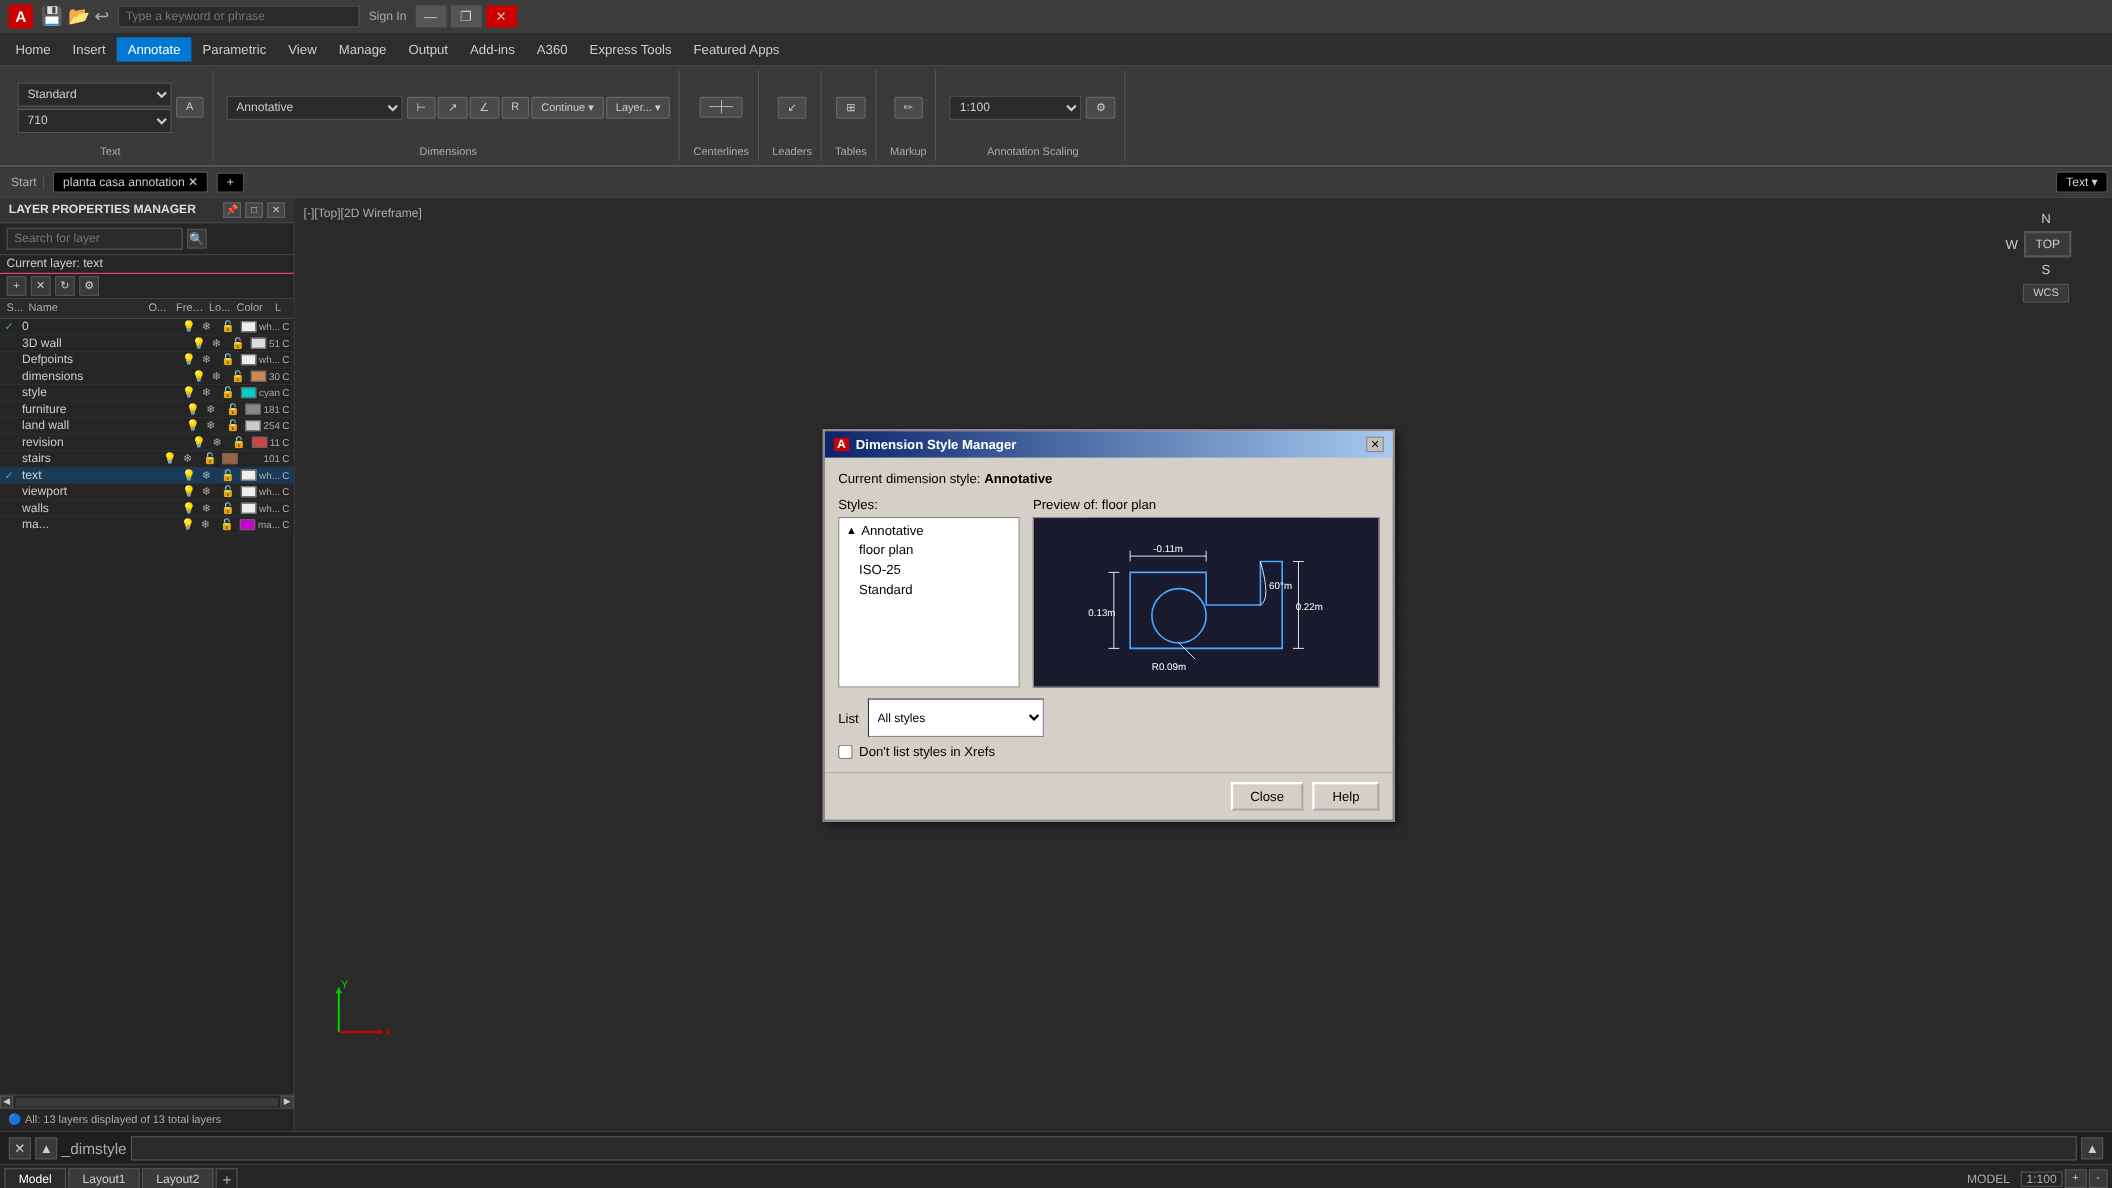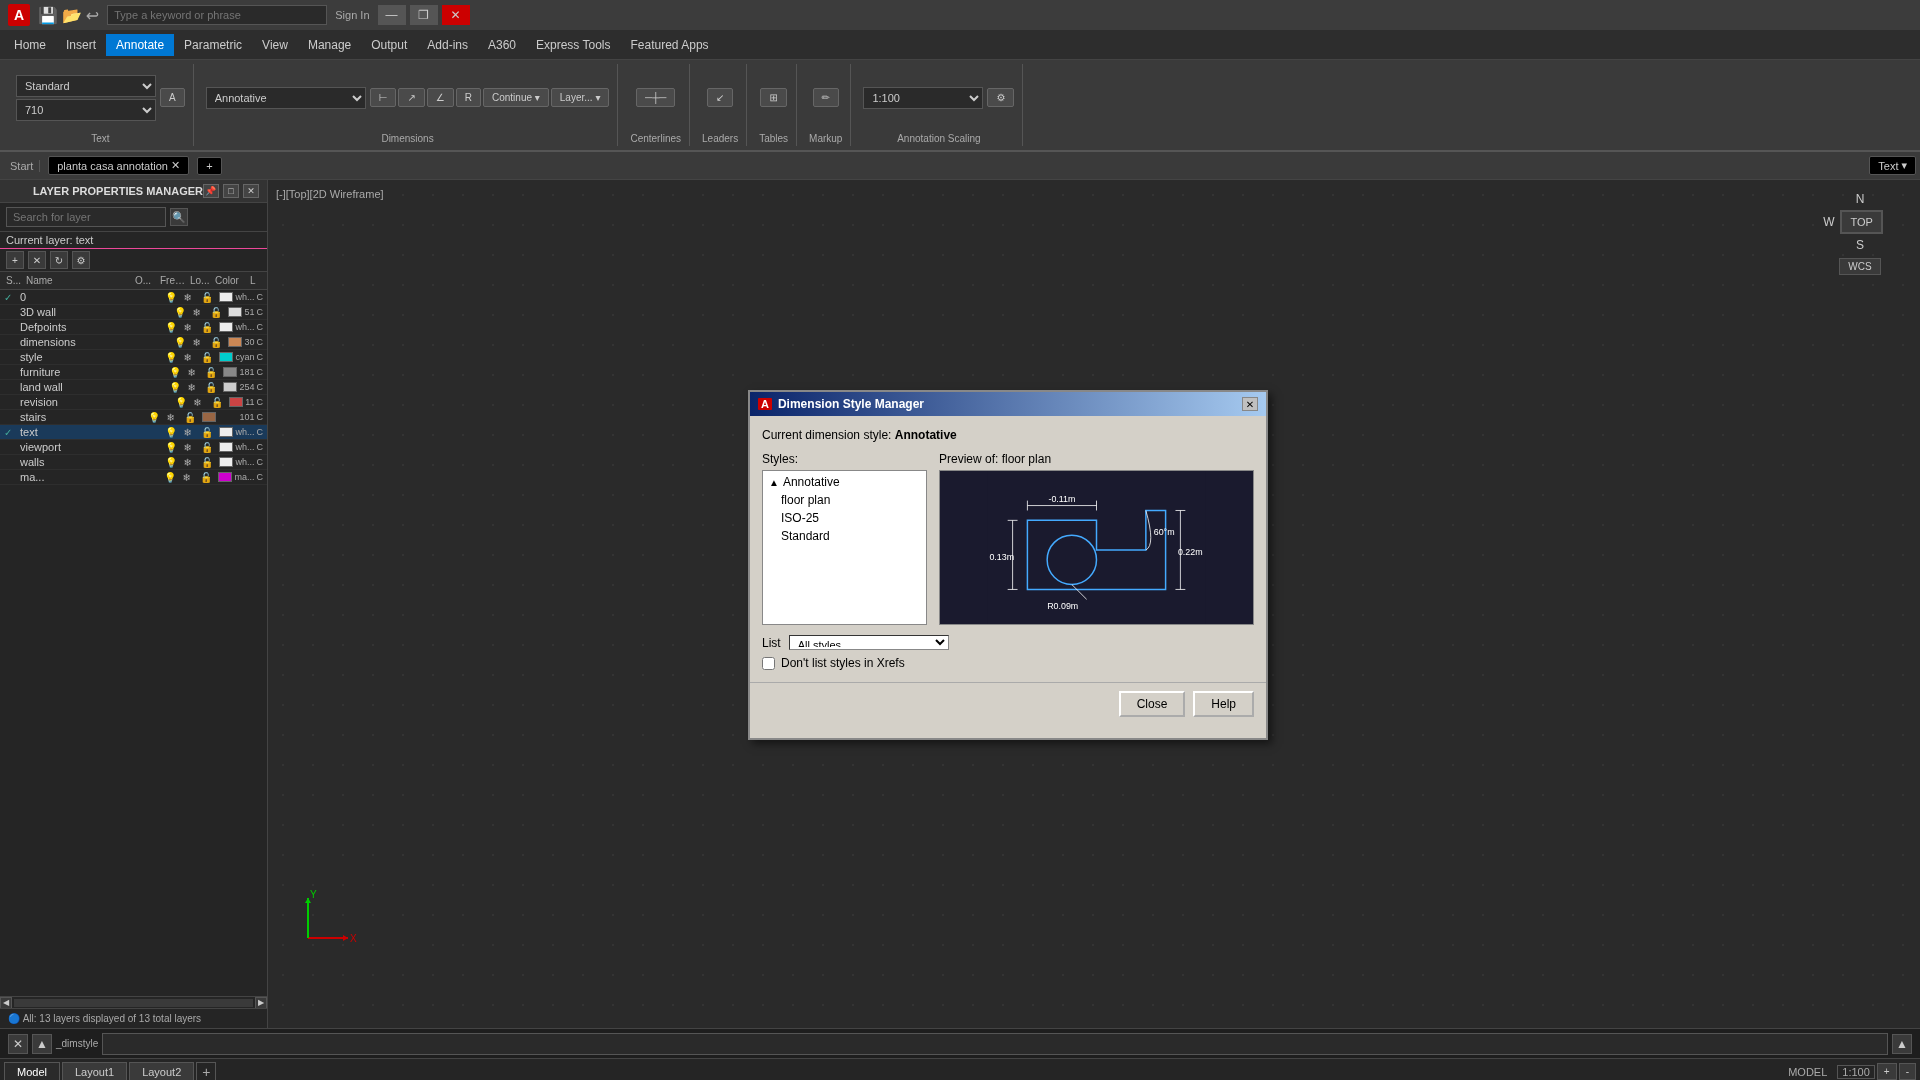--- a/index.html
+++ b/index.html
@@ -31,21 +31,21 @@
     
     #toolbar-row { background: #3a3a3a; height: 28px; display: flex; align-items: center; padding: 0 4px; border-bottom: 1px solid #444; gap: 8px; }
     .toolbar-section-label { font-size: 11px; color: #aaa; padding: 0 6px; border-right: 1px solid #555; }
     .toolbar-btn-small { background: #000000; border: 1px solid #555; color: #ccc; padding: 2px 8px; cursor: pointer; font-size: 11px; border-radius: 2px; display: flex; align-items: center; gap: 3px; }
 
     
     #main-layout { display: flex; height: calc(1080px - 30px - 30px - 118px - 28px - 26px); }
 
     
     #layer-panel { width: 268px; background: #252525; border-right: 1px solid #444; display: flex; flex-direction: column; }
-    #layer-panel-header { background: #333; padding: 4px 8px; font-size: 11px; font-weight: bold; color: #ddd; border-bottom: 1px solid #444; display: flex; justify-content: flex-end; align-items: center; }
+    #layer-panel-header { background: #333; padding: 4px 8px; font-size: 11px; font-weight: bold; color: #ddd; border-bottom: 1px solid #444; display: flex; justify-content: space-between; align-items: center; }
     #layer-panel-toolbar { display: flex; align-items: center; gap: 4px; padding: 4px 6px; border-bottom: 1px solid #444; }
     #layer-search { background: #2a2a2a; border: 1px solid #555; color: #aaa; padding: 2px 6px; width: 160px; font-size: 11px; height: 20px; }
     #layer-current { font-size: 11px; color: #ccc; padding: 2px 6px; border-bottom: 1px solid #ec4899; }
     #layer-table-header { display: flex; background: #2a2a2a; padding: 2px 4px; border-bottom: 1px solid #444; font-size: 10px; color: #aaa; }
     .layer-col { overflow: hidden; text-overflow: ellipsis; white-space: nowrap; padding: 1px 2px; }
     #layer-list { flex: 1; overflow-y: auto; }
     .layer-row { display: flex; align-items: center; padding: 1px 4px; font-size: 11px; color: #ccc; cursor: pointer; border-bottom: 1px solid #2e2e2e; }
     .layer-row.selected { background: #1a3a5a; }
 
     
@@ -84,21 +84,21 @@
     .style-item { padding: 2px 4px; cursor: pointer; font-size: 12px; }
     .style-item-child { padding: 2px 4px 2px 16px; cursor: pointer; font-size: 12px; }
     #preview-panel { flex: 1; }
     #preview-label { font-size: 12px; margin-bottom: 4px; }
     #preview-canvas { background: #1a1a2e; border: 1px solid #888; height: 155px; display: flex; align-items: center; justify-content: center; position: relative; overflow: hidden; }
     #buttons-panel { display: flex; flex-direction: column; gap: 4px; width: 80px; }
     .dialog-btn { background: #d4d0c8; border: 2px outset #fff; color: #000; padding: 4px 8px; cursor: pointer; font-size: 11px; text-align: center; white-space: nowrap; }
     .dialog-btn:disabled { color: #888; }
     #list-row { display: flex; align-items: center; gap: 8px; margin-top: 10px; }
     #list-label { font-size: 12px; }
-    #list-dropdown { background: white; border: 1px inset #888; padding: 2px 4px; font-size: 11px; width: 160px; height: 15px; }
+    #list-dropdown { background: white; border: 1px inset #888; padding: 2px 4px; font-size: 11px; width: 160px; height: 35px; }
     #dont-list-row { display: flex; align-items: center; gap: 6px; margin-top: 6px; }
     #desc-section { margin-top: 10px; border: 1px inset #888; background: #ece9d8; padding: 6px; }
     #desc-label { font-size: 11px; font-weight: bold; margin-bottom: 4px; }
     #desc-text { font-size: 11px; line-height: 1.4; }
     #dialog-footer { display: flex; justify-content: flex-end; gap: 8px; padding: 8px 12px; border-top: 1px solid #aaa; }
     .footer-btn { background: #d4d0c8; border: 2px outset #fff; color: #000; padding: 4px 16px; cursor: pointer; font-size: 12px; }
 
     
     #preview-svg { width: 100%; height: 100%; }
   </style>
@@ -492,21 +492,21 @@
         <button class="footer-btn">Help</button>
       </div>
     </div>
 
   </div>
 </div>
 
 <div id="command-bar">
   <button class="cmd-btn">✕</button>
   <button class="cmd-btn">▲</button>
-  <span style="color:#aaa;font-size:10px;">_dimstyle</span>
+  <span style="color:#aaa;font-size:14px;">_dimstyle</span>
   <input id="command-input" type="text" style="">
   <button class="cmd-btn">▲</button>
 </div>
 
 <div id="bottom-tabs">
   <button class="bottom-tab active">Model</button>
   <button class="bottom-tab">Layout1</button>
   <button class="bottom-tab">Layout2</button>
   <button class="add-tab-btn">+</button>
   <span style="flex:1;"></span>

